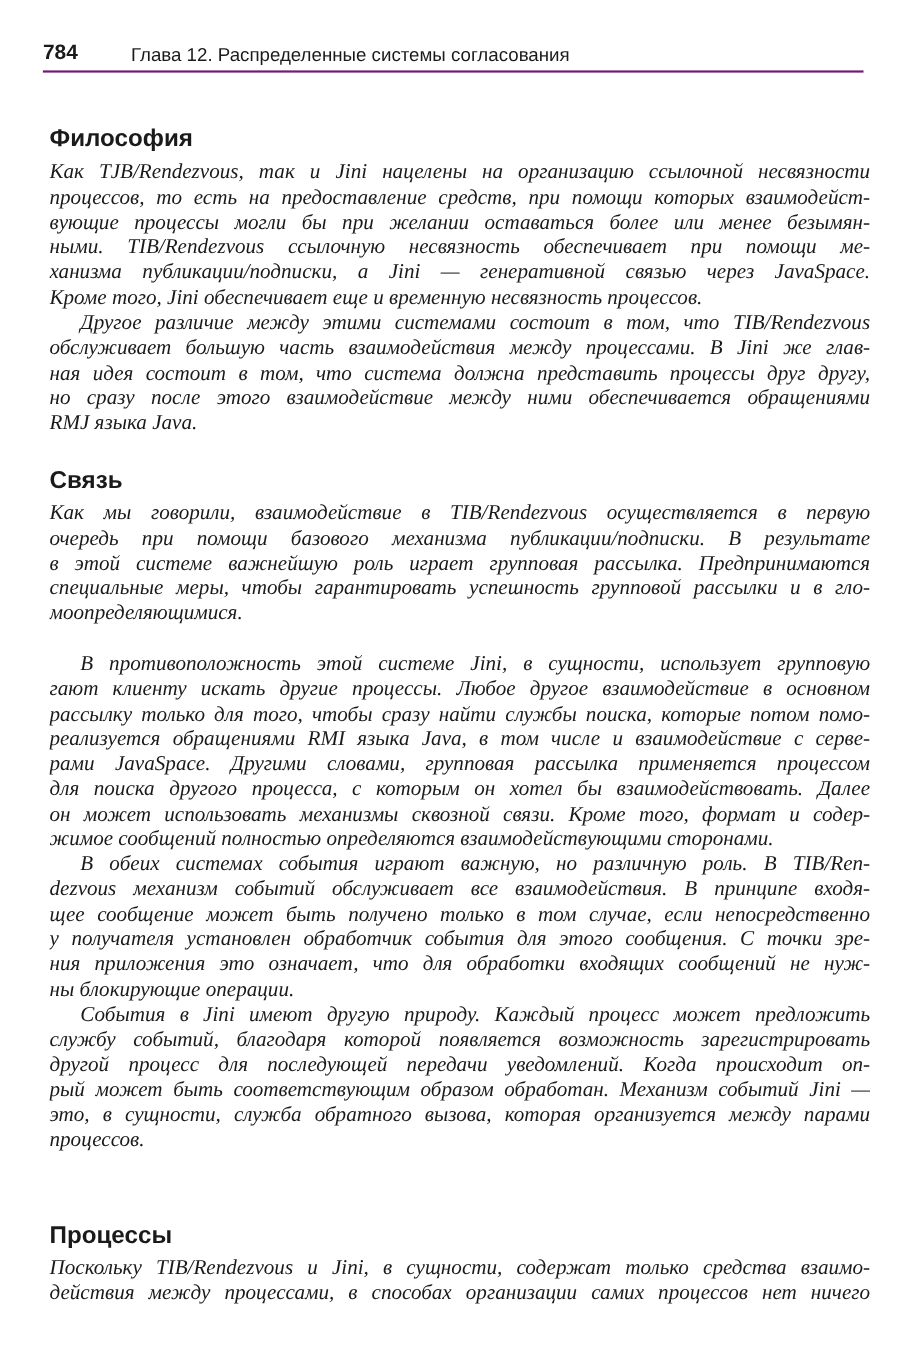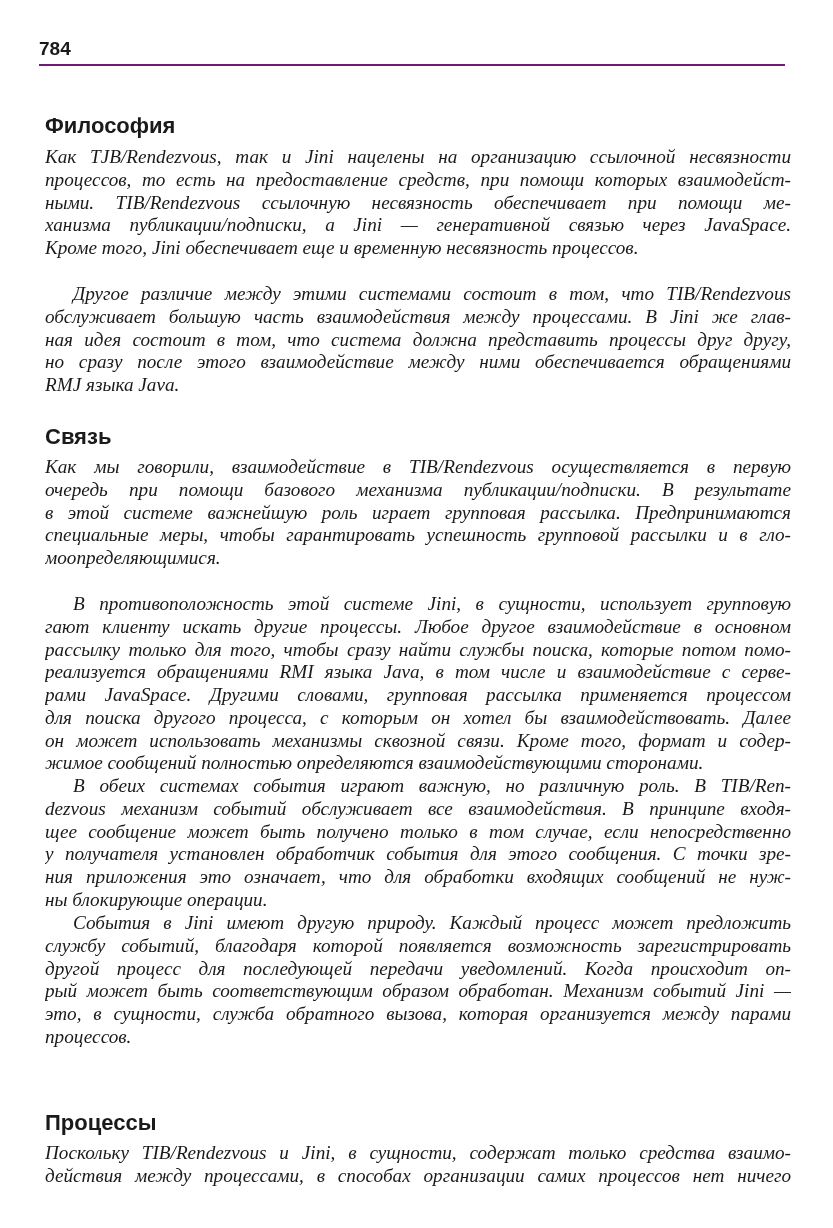--- a/index.html
+++ b/index.html
@@ -11,26 +11,28 @@
   .block { position: absolute; left: 45px; width: 746px; font-family: "Liberation Serif", serif; font-size: 19.2px; }
   .line { height: 22.75px; line-height: 22.75px; white-space: nowrap; text-align: justify; text-align-last: justify; overflow: hidden; font-style: italic; }
   .line.last { text-align-last: left; }
   .line.indent { padding-left: 28px; }
 </style>
 </head>
 <body>
 
 <div class="header">
   <span class="page-num">784</span>
+  <span class="running-title">Глава 12. Распределенные системы согласования</span>
 </div>
 
 <div class="h" style="top:113px">Философия</div>
 <div class="block" style="top:146px">
   <div class="line">Как TJB/Rendezvous, так и Jini нацелены на организацию ссылочной несвязности</div>
   <div class="line">процессов, то есть на предоставление средств, при помощи которых взаимодейст-</div>
+  <div class="line">вующие процессы могли бы при желании оставаться более или менее безымян-</div>
   <div class="line">ными. TIB/Rendezvous ссылочную несвязность обеспечивает при помощи ме-</div>
   <div class="line">ханизма публикации/подписки, а Jini — генеративной связью через JavaSpace.</div>
   <div class="line last">Кроме того, Jini обеспечивает еще и временную несвязность процессов.</div>
 </div>
 <div class="block" style="top:283px">
   <div class="line indent">Другое различие между этими системами состоит в том, что TIB/Rendezvous</div>
   <div class="line">обслуживает большую часть взаимодействия между процессами. В Jini же глав-</div>
   <div class="line">ная идея состоит в том, что система должна представить процессы друг другу,</div>
   <div class="line">но сразу после этого взаимодействие между ними обеспечивается обращениями</div>
   <div class="line last">RMJ языка Java.</div>

